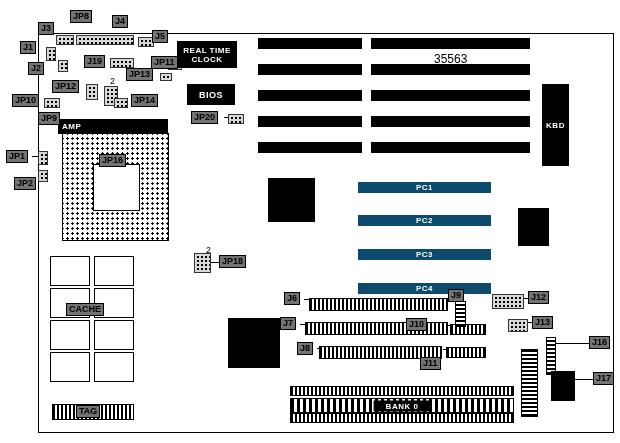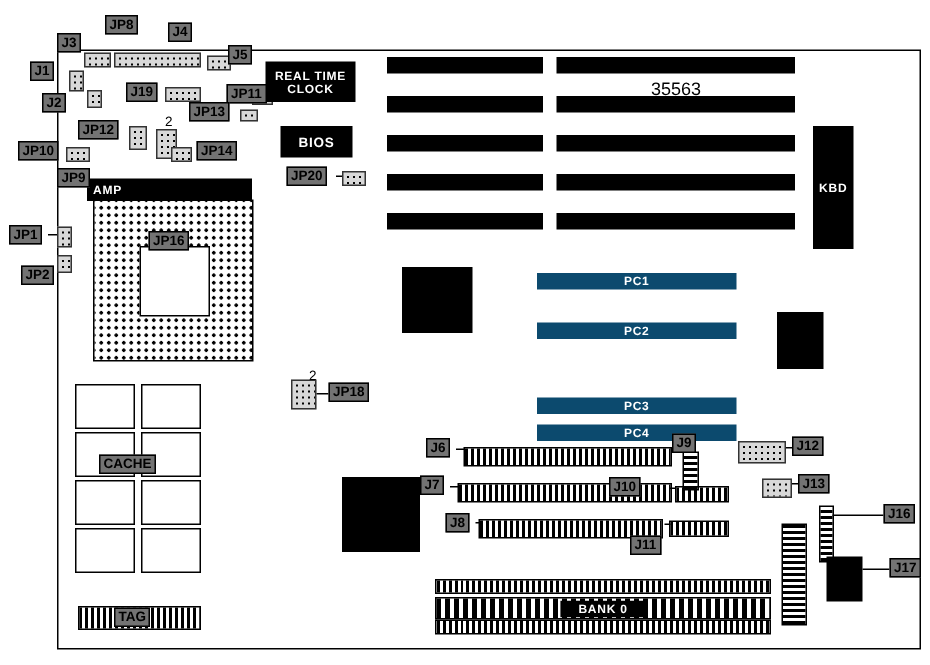--- a/index.html
+++ b/index.html
@@ -72,21 +72,21 @@
     <div class="solid-bar" style="left: 258px; top: 90px; width: 104px; height: 11px;"></div>
     <div class="solid-bar" style="left: 258px; top: 116px; width: 104px; height: 11px;"></div>
     <div class="solid-bar" style="left: 258px; top: 142px; width: 104px; height: 11px;"></div>
     <div class="solid-bar" style="left: 371px; top: 38px; width: 159px; height: 11px;"></div>
     <div class="solid-bar" style="left: 371px; top: 64px; width: 159px; height: 11px;"></div>
     <div class="solid-bar" style="left: 371px; top: 90px; width: 159px; height: 11px;"></div>
     <div class="solid-bar" style="left: 371px; top: 116px; width: 159px; height: 11px;"></div>
     <div class="solid-bar" style="left: 371px; top: 142px; width: 159px; height: 11px;"></div>
     <div class="pc-slot" style="left: 358px; top: 182px; width: 133px; height: 11px;">PC1</div>
     <div class="pc-slot" style="left: 358px; top: 215px; width: 133px; height: 11px;">PC2</div>
-    <div class="pc-slot" style="left: 358px; top: 249px; width: 133px; height: 11px; margin-top: 16px;">PC3</div>
+    <div class="pc-slot" style="left: 358px; top: 249px; width: 133px; height: 11px;">PC3</div>
     <div class="pc-slot" style="left: 358px; top: 283px; width: 133px; height: 11px;">PC4</div>
     <div class="bank-bar" style="left: 290px; top: 398px; width: 222px; height: 13px;">
       <div class="bank-label">BANK 0</div>
     </div>
     <div class="striped-h" style="left: 309px; top: 298px; width: 137px; height: 11px;"></div>
     <div class="striped-h" style="left: 305px; top: 322px; width: 141px; height: 11px;"></div>
     <div class="striped-h" style="left: 319px; top: 346px; width: 121px; height: 11px;"></div>
     <div class="striped-h" style="left: 450px; top: 324px; width: 34px; height: 9px;"></div>
     <div class="striped-h" style="left: 446px; top: 347px; width: 38px; height: 9px;"></div>
     <div class="striped-v" style="left: 455px; top: 301px; width: 9px; height: 24px;"></div>

